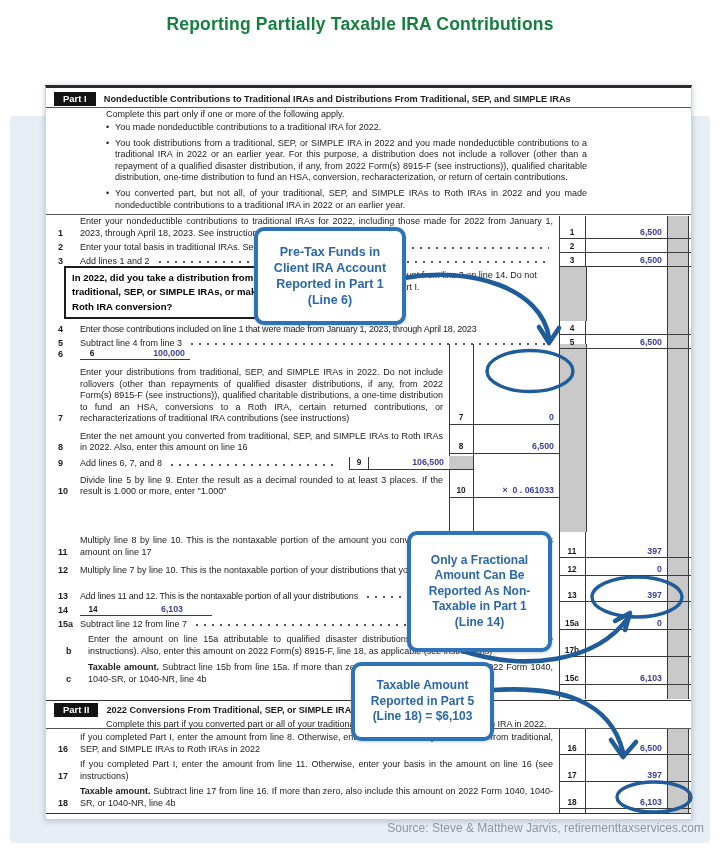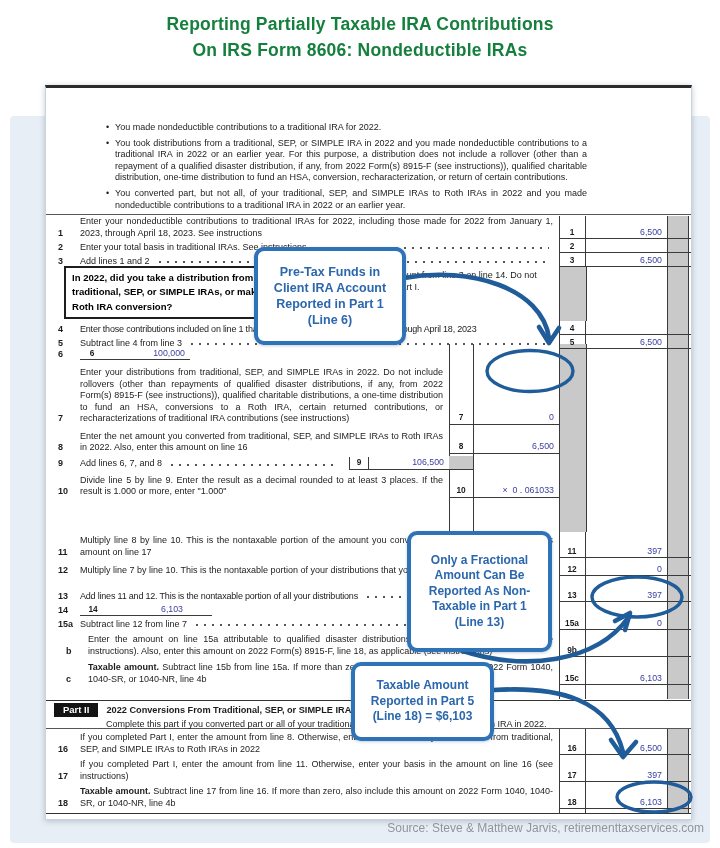--- a/index.html
+++ b/index.html
@@ -36,21 +36,21 @@
   .lnum{flex:0 0 22px;font-weight:bold;}
   .ltext{flex:1 1 auto;text-align:justify;padding-right:6px;min-width:0;}
   .lt-flex{display:flex;text-align:left;align-items:flex-end;}
   .lt-flex .t{flex:0 1 auto;}
   .tight{letter-spacing:-0.2px;}
   .dots{flex:1 1 auto;height:9px;margin:0 4px 1px 6px;min-width:10px;
         background:radial-gradient(circle,#555 .8px,transparent 1px) repeat-x left bottom;
         background-size:8px 8px;}
   .boxes{flex:0 0 132px;height:13px;border-bottom:1px solid #3a3a3a;display:flex;align-items:flex-end;}
   .nb{width:26px;text-align:center;font-weight:bold;font-size:8.3px;box-sizing:border-box;}
-  .av{flex:1 1 auto;text-align:right;padding-right:5px;color:#3b3f9f;font-weight:normal;font-size:8.8px;}
+  .av{flex:1 1 auto;text-align:right;padding-right:5px;color:#3b3f9f;font-weight:bold;font-size:8.8px;}
   .cs{width:24px;flex:0 0 24px;}
 
   .iboxes{flex:0 0 110px;height:13px;border-bottom:1px solid #3a3a3a;display:flex;align-items:flex-end;}
   .iboxes .nb{width:24px;}
   .ispacer{flex:0 0 132px;}
   .boxes9{flex:0 0 124px;height:13px;border-bottom:1px solid #3a3a3a;display:flex;align-items:flex-end;}
   .boxes9 .nb{width:20px;border-left:1px solid #3a3a3a;border-right:1px solid #3a3a3a;}
   .gc{width:24px;flex:0 0 24px;background:#c9c9c9;height:13px;}
   .sp9{flex:0 0 218px;}
 
@@ -59,40 +59,46 @@
   .answers p{margin:0;}
   .answers p + p{margin-top:6px;}
 
   .qbox{position:absolute;left:64px;top:266px;width:233px;background:#fff;border:2px solid #1d1d1d;
         font-weight:bold;font-size:9.6px;line-height:1.5;padding:3px 6px;z-index:5;box-sizing:border-box;}
 
   .callout{position:absolute;background:#fff;border:4px solid #2e72b8;border-radius:10px;
            color:#2b67ad;font-weight:bold;font-size:12px;line-height:1.28;text-align:center;
            display:flex;align-items:center;justify-content:center;padding:4px 7px;
            box-sizing:border-box;z-index:7;box-shadow:0 1px 3px rgba(30,60,100,.25);}
-  .c1{left:254px;top:247px;width:152px;height:98px;font-size:12.5px;}
+  .c1{left:254px;top:227px;width:152px;height:98px;font-size:12.5px;}
   .c2{left:407px;top:531px;width:145px;height:121px;}
   .c3{left:351px;top:662px;width:143px;height:79px;}
 
   .overlay{position:absolute;left:0;top:0;width:720px;height:848px;z-index:6;pointer-events:none;}
 
   .source{position:absolute;right:16px;top:821px;font-size:12px;color:#8f949c;z-index:3;}
 </style>
 </head>
 <body>
 
 <div class="title">
   <div>Reporting Partially Taxable IRA Contributions</div>
-  <div>On IRS Form 8606: Nondeductible IRAs</div>
 </div>
 
 <div class="card"></div>
 
 <div class="sheet">
 
+  <div class="blk" style="top:2px;height:28px;">
+    <div class="phrow">
+      <span class="ptag">Part I</span>
+      <span class="phead">Nondeductible Contributions to Traditional IRAs and Distributions From Traditional, SEP, and SIMPLE IRAs</span>
+    </div>
+    <div class="pinstr">Complete this part only if one or more of the following apply.</div>
+  </div>
 
   <div class="blk bullets" style="top:30px;">
     <div class="bullet">
       <span class="bm">•</span>
       <span class="bt">You made nondeductible contributions to a traditional IRA for 2022.</span>
     </div>
     <div class="bullet">
       <span class="bm">•</span>
       <span class="bt">You took distributions from a traditional, SEP, or SIMPLE IRA in 2022 and you made nondeductible contributions to a traditional IRA in 2022 or an earlier year. For this purpose, a distribution does not include a rollover (other than a repayment of a qualified disaster distribution, if any, from 2022 Form(s) 8915-F (see instructions)), qualified charitable distribution, one-time distribution to fund an HSA, conversion, recharacterization, or return of certain contributions.</span>
     </div>
@@ -280,21 +286,21 @@
       <div class="boxes">
         <span class="nb">15a</span>
         <span class="av">0</span>
         <span class="cs"></span>
       </div>
     </div>
     <div class="frow" style="margin-top:4px;">
       <span class="lnum" style="padding-left:8px;">b</span>
       <div class="ltext">Enter the amount on line 15a attributable to qualified disaster distributions from 2022 Form(s) 8915-F (see instructions). Also, enter this amount on 2022 Form(s) 8915-F, line 18, as applicable (see instructions)</div>
       <div class="boxes">
-        <span class="nb">9b</span>
+        <span class="nb">17b</span>
         <span class="av"></span>
         <span class="cs"></span>
       </div>
     </div>
     <div class="frow" style="margin-top:5px;">
       <span class="lnum" style="padding-left:8px;">c</span>
       <div class="ltext"><b>Taxable amount.</b> <span>Subtract line 15b from line 15a. If more than zero, also include this amount on 2022 Form 1040, 1040-SR, or 1040-NR, line 4b</span></div>
       <div class="boxes">
         <span class="nb">15c</span>
         <span class="av">6,103</span>
@@ -357,16 +363,16 @@
     <path d="M 404 278 C 470 266, 542 288, 549 338" stroke-width="4.6"></path>
     <path d="M 539 327 L 549 343 L 559 328" stroke-width="4.6"></path>
     <path d="M 460 650 C 525 672, 596 662, 628 618" stroke-width="4.6"></path>
     <path d="M 615 621 L 630 613 L 625 630" stroke-width="4.6"></path>
     <path d="M 494 690 C 560 686, 610 700, 623 752" stroke-width="4.6"></path>
     <path d="M 611 740 L 623 757 L 636 742" stroke-width="4.6"></path>
   </g>
 </svg>
 
 <div class="callout c1">Pre-Tax Funds in Client IRA Account Reported in Part 1 (Line 6)</div>
-<div class="callout c2">Only a Fractional Amount Can Be Reported As Non-Taxable in Part 1 (Line 13)</div>
+<div class="callout c2">Only a Fractional Amount Can Be Reported As Non-Taxable in Part 1 (Line 14)</div>
 <div class="callout c3">Taxable Amount Reported in Part 5 (Line 18) = $6,103</div>
 
 <div class="source">Source: Steve &amp; Matthew Jarvis, retirementtaxservices.com</div>
 
 </body></html>

